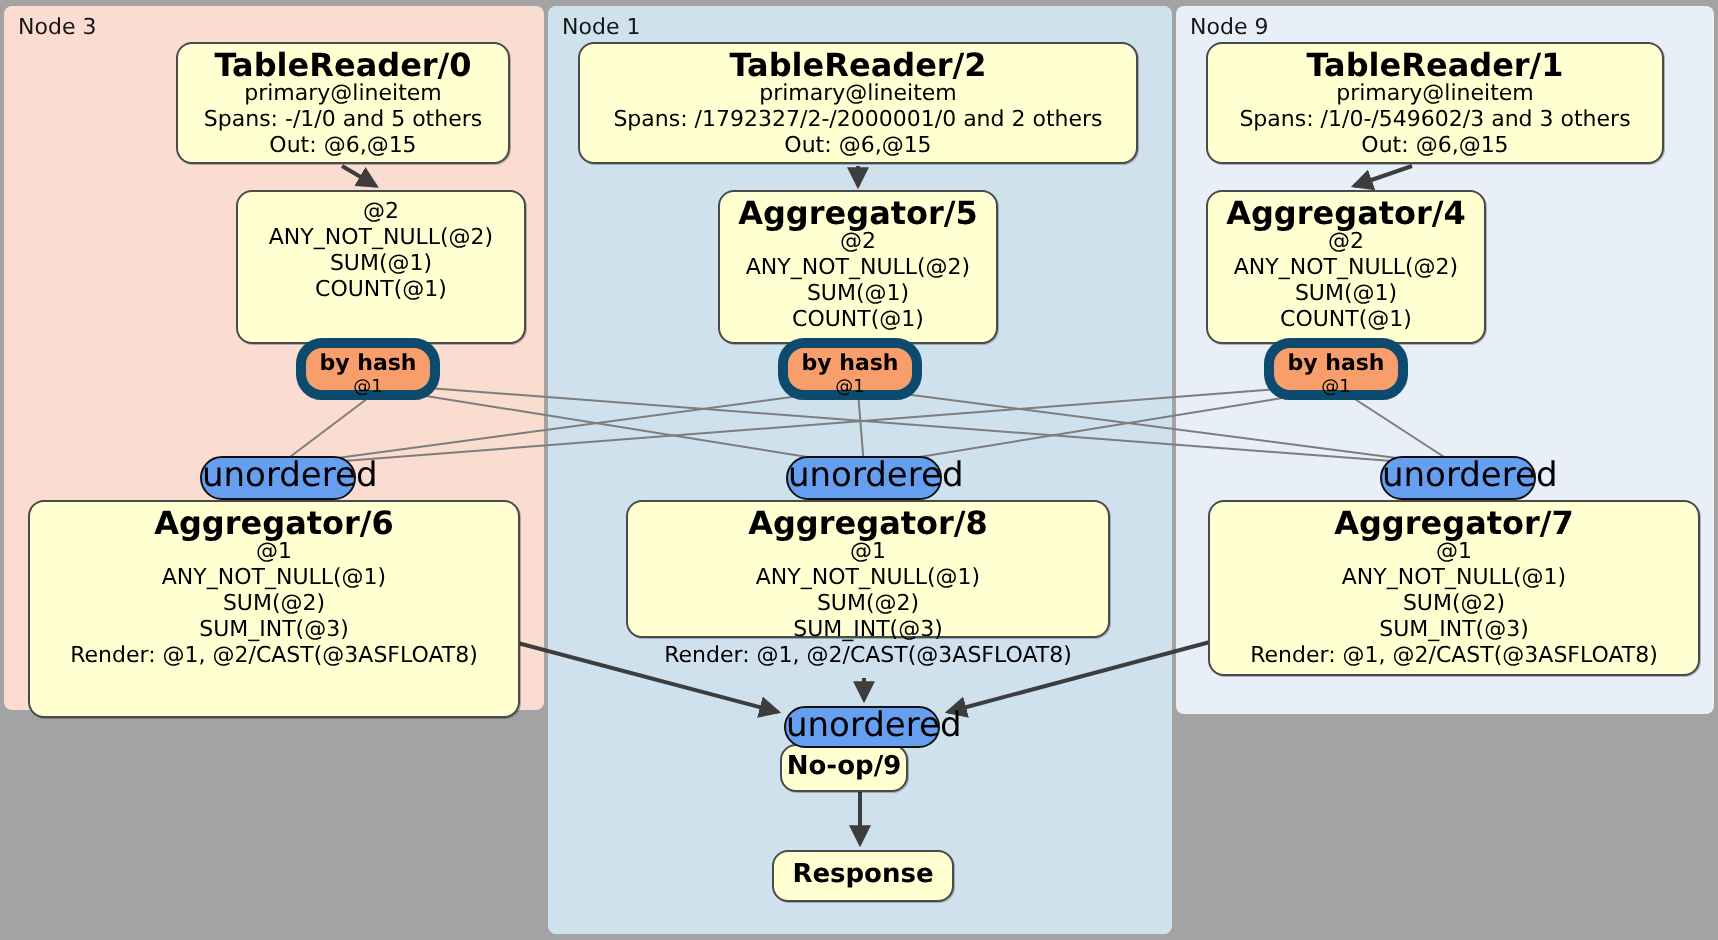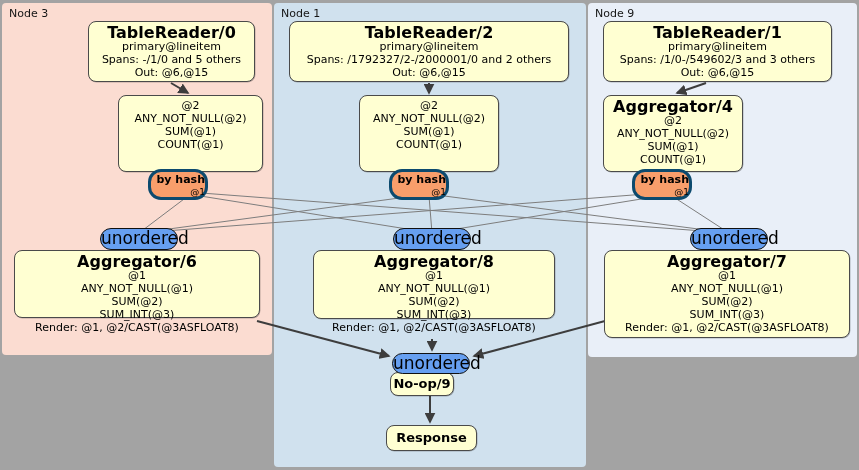--- a/index.html
+++ b/index.html
@@ -23,22 +23,22 @@
   .thick { stroke:var(--edge-thick); stroke-width:2; fill:none; }
   #arrowhead path { fill:var(--edge-thick); }
 
   .box { position:absolute; z-index:2; background:var(--box-bg); border:1px solid var(--box-border);
          border-radius:8px; text-align:center; color:#000; font-size:11px; line-height:13px;
          padding-top:3px; box-shadow:0.5px 0.5px 0 rgba(0,0,0,.25); }
   .box-title { font-weight:bold; font-size:16px; line-height:15px; white-space:nowrap; }
   .box-line  { white-space:nowrap; }
   .big-title { font-size:13px; line-height:19px; }
 
-  .router { position:absolute; z-index:3; width:60px; height:31px; background:var(--router-bg);
-            border:3px solid #0c4a6e; border-radius:13px; text-align:right; }
+  .router { position:absolute; z-index:3; width:72px; height:31px; background:var(--router-bg);
+            border:5px solid #0c4a6e; border-radius:13px; text-align:center; }
   .router-label { font-weight:bold; font-size:11px; line-height:14px; padding-top:1px; }
   .router-detail { font-size:9px; line-height:10px; }
 
   .sync { position:absolute; z-index:3; width:78px; height:22px; background:var(--sync-bg);
           border:1.4px solid #101010; border-radius:11px; text-align:left;
           font-weight:normal; font-size:17px; line-height:19px; color:#000; }
 </style>
 </head>
 <body>
 
@@ -101,20 +101,21 @@
     <div class="box-line">Out: @6,@15</div>
   </div>
 
   <div class="box" style="left:118px;top:95px;width:145px;height:77px">
     <div class="box-line">@2</div>
     <div class="box-line">ANY_NOT_NULL(@2)</div>
     <div class="box-line">SUM(@1)</div>
     <div class="box-line">COUNT(@1)</div>
   </div>
   <div class="box" style="left:359px;top:95px;width:140px;height:77px">
+    <div class="box-title">Aggregator/5</div>
     <div class="box-line">@2</div>
     <div class="box-line">ANY_NOT_NULL(@2)</div>
     <div class="box-line">SUM(@1)</div>
     <div class="box-line">COUNT(@1)</div>
   </div>
   <div class="box" style="left:603px;top:95px;width:140px;height:77px">
     <div class="box-title">Aggregator/4</div>
     <div class="box-line">@2</div>
     <div class="box-line">ANY_NOT_NULL(@2)</div>
     <div class="box-line">SUM(@1)</div>
@@ -131,21 +132,21 @@
   </div>
   <div class="router" style="left:632px;top:169px">
     <div class="router-label">by hash</div>
     <div class="router-detail">@1</div>
   </div>
 
   <div class="sync" style="left:100px;top:228px">unordered</div>
   <div class="sync" style="left:393px;top:228px">unordered</div>
   <div class="sync" style="left:690px;top:228px">unordered</div>
 
-  <div class="box" style="left:14px;top:250px;width:246px;height:68px">
+  <div class="box" style="left:14px;top:250px;width:246px;height:109px">
     <div class="box-title">Aggregator/6</div>
     <div class="box-line">@1</div>
     <div class="box-line">ANY_NOT_NULL(@1)</div>
     <div class="box-line">SUM(@2)</div>
     <div class="box-line">SUM_INT(@3)</div>
     <div class="box-line">Render: @1, @2/CAST(@3ASFLOAT8)</div>
   </div>
   <div class="box" style="left:313px;top:250px;width:242px;height:69px">
     <div class="box-title">Aggregator/8</div>
     <div class="box-line">@1</div>

